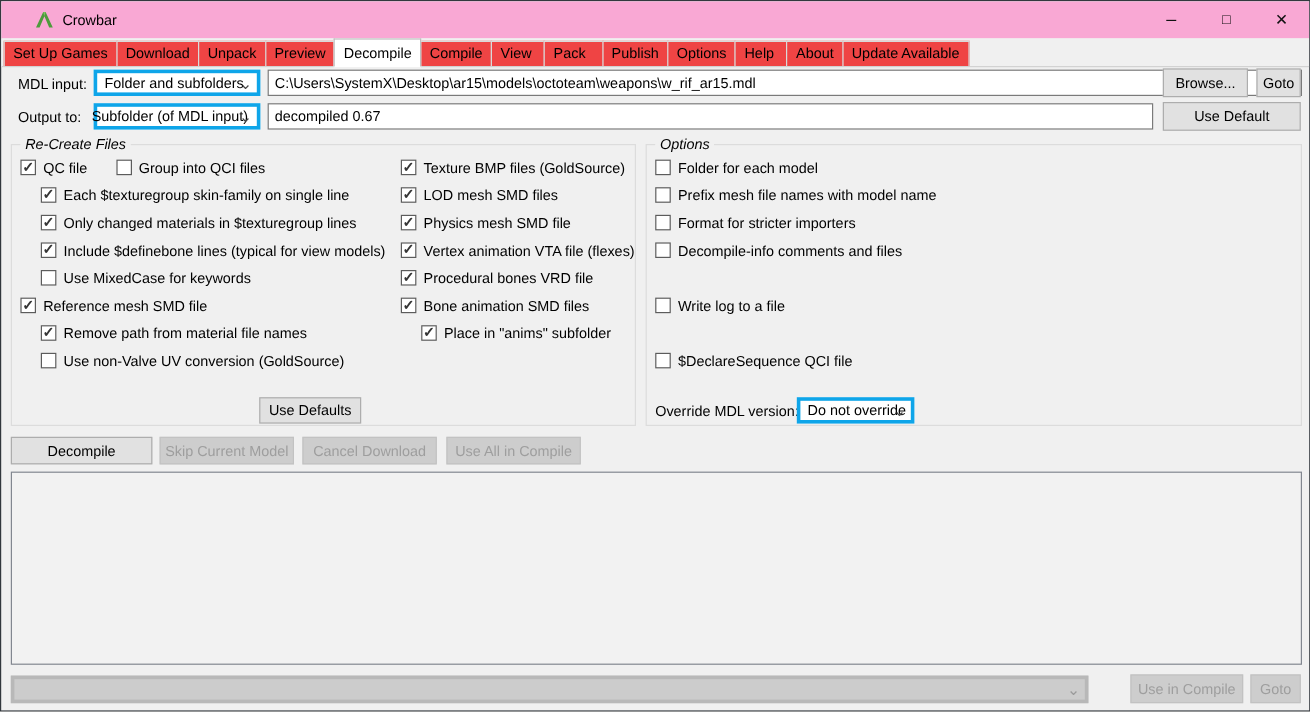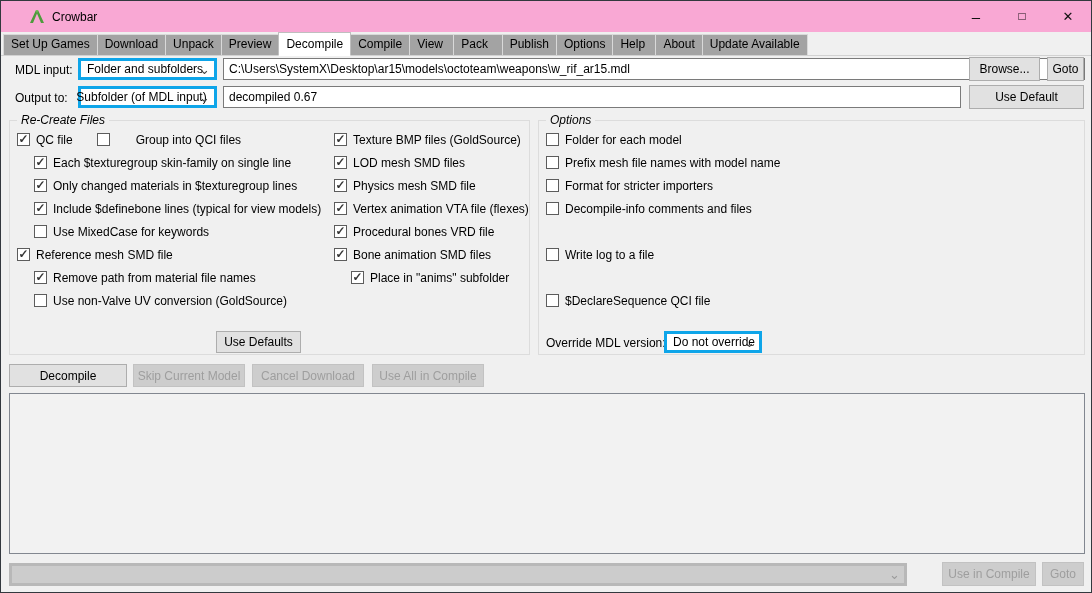--- a/index.html
+++ b/index.html
@@ -13,21 +13,21 @@
   .logo{position:absolute;left:27px;top:7px;width:18px;height:17px;}
   .title-text{position:absolute;left:51px;top:9px;font-size:12px;}
   .winbtn{position:absolute;top:0;width:46px;height:30px;display:flex;align-items:center;justify-content:center;font-size:13px;color:#111;cursor:default;}
   .winbtn.min{right:92px;font-size:15px;}
   .winbtn.max{right:46px;font-size:12px;}
   .winbtn.close{right:0;font-size:13px;}
   
   .tabbar{position:absolute;top:31px;left:0;right:0;height:24px;background:#f0f0f0;
     border-bottom:1px solid #d2d2d2;display:flex;align-items:flex-end;padding-left:2px;box-sizing:border-box;}
   .tab{box-sizing:border-box;height:21px;line-height:19px;padding:0 7px;white-space:pre;
-    border:1px solid #d9d9d9;border-bottom:none;background:#a3a3a3;margin-right:-1px;cursor:default;}
+    border:1px solid #d9d9d9;border-bottom:none;background:#ef4444;margin-right:-1px;cursor:default;}
   .tab.active{height:24px;line-height:22px;background:#fff;border:1px solid #bfbfbf;border-bottom:1px solid #fff;margin-bottom:-1px;z-index:2;}
   
   .form-label{position:absolute;white-space:nowrap;}
   .combo{position:absolute;box-sizing:border-box;height:22px;background:#fff;border:3px solid #0ea5e9;
     display:flex;align-items:center;padding:0 18px 0 6px;white-space:nowrap;cursor:default;}
   .combo .chev{position:absolute;right:4px;top:1px;font-size:13px;color:#444;line-height:16px;}
   .combo.disabled{background:#cccccc;border-color:#b8b8b8;color:#9a9a9a;}
   .combo.disabled .chev{color:#9a9a9a;}
   .textbox{position:absolute;box-sizing:border-box;height:22px;background:#fff;border:1px solid #7a7a7a;
     font:inherit;padding:0 5px;outline:none;}
@@ -100,21 +100,21 @@
 
   <div class="groupbox" style="left:8px;top:119px;width:521px;height:235px;">
     <span class="gb-title">Re-Create Files</span>
   </div>
   <div class="cb-col" id="recreate-col1" style="left:16px;top:127px;">
       <div class="cb-row">
         <span class="cb-item">
           <span class="cb-box">✓</span>
           <span class="cb-label">QC file</span>
         </span>
-        <span class="cb-item" style="margin-left: 24px; gap: 20px;">
+        <span class="cb-item" style="margin-left: 24px;">
           <span class="cb-box"></span>
           <span class="cb-label">Group into QCI files</span>
         </span>
       </div>
       <div class="cb-row">
         <span class="cb-item" style="margin-left: 17px;">
           <span class="cb-box">✓</span>
           <span class="cb-label">Each $texturegroup skin-family on single line</span>
         </span>
       </div>

